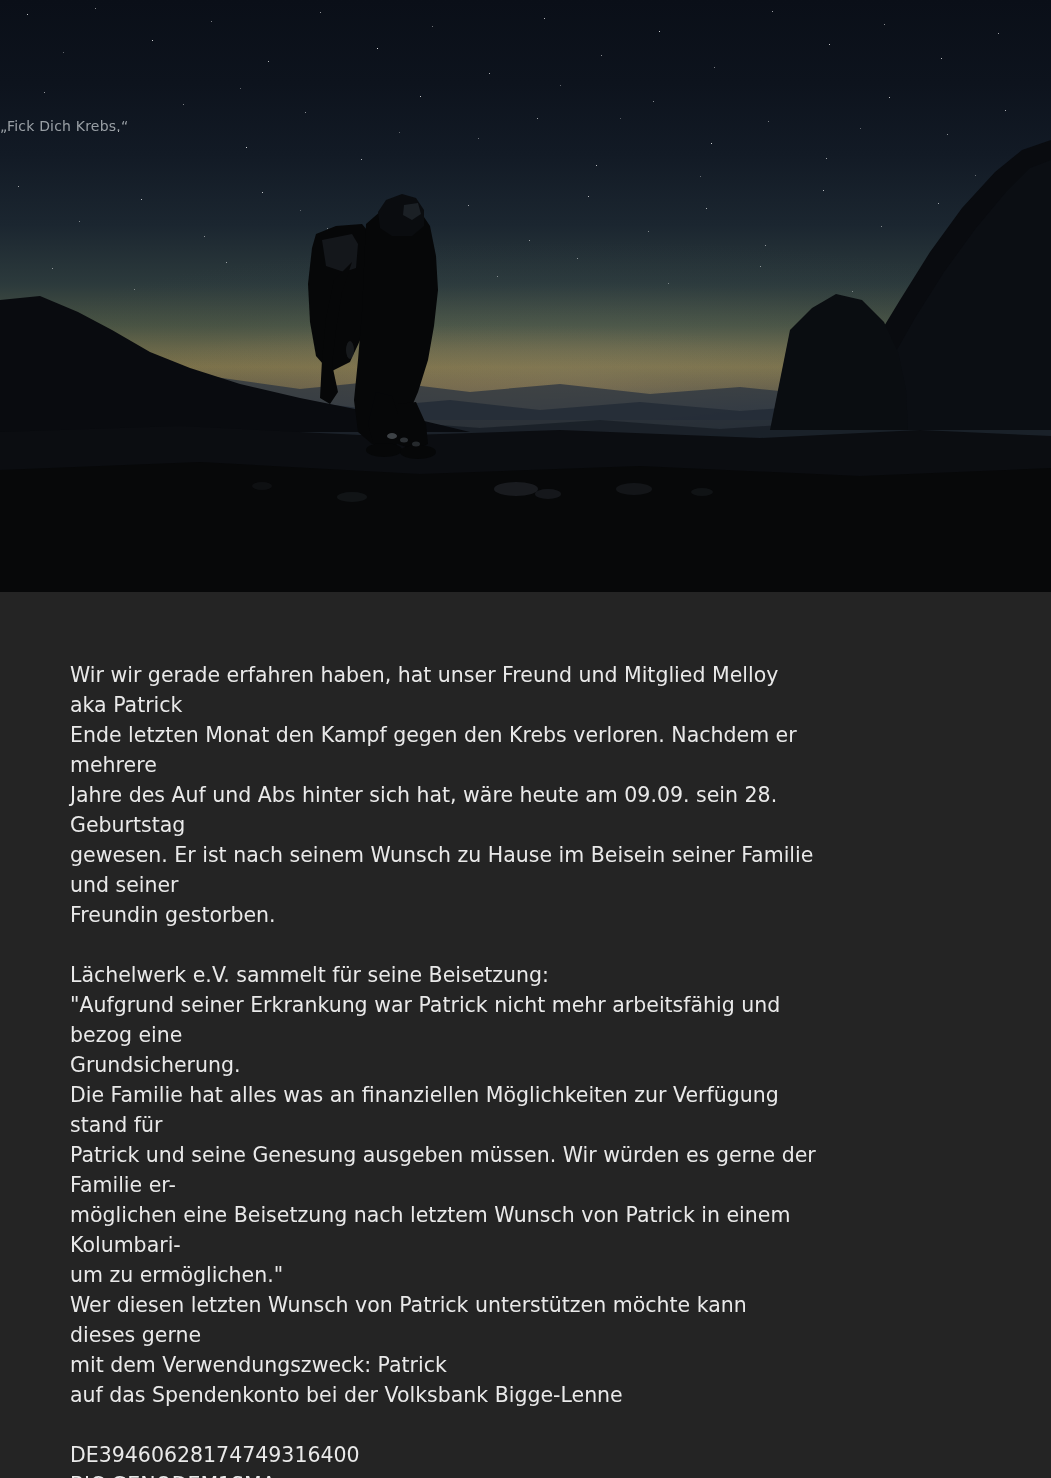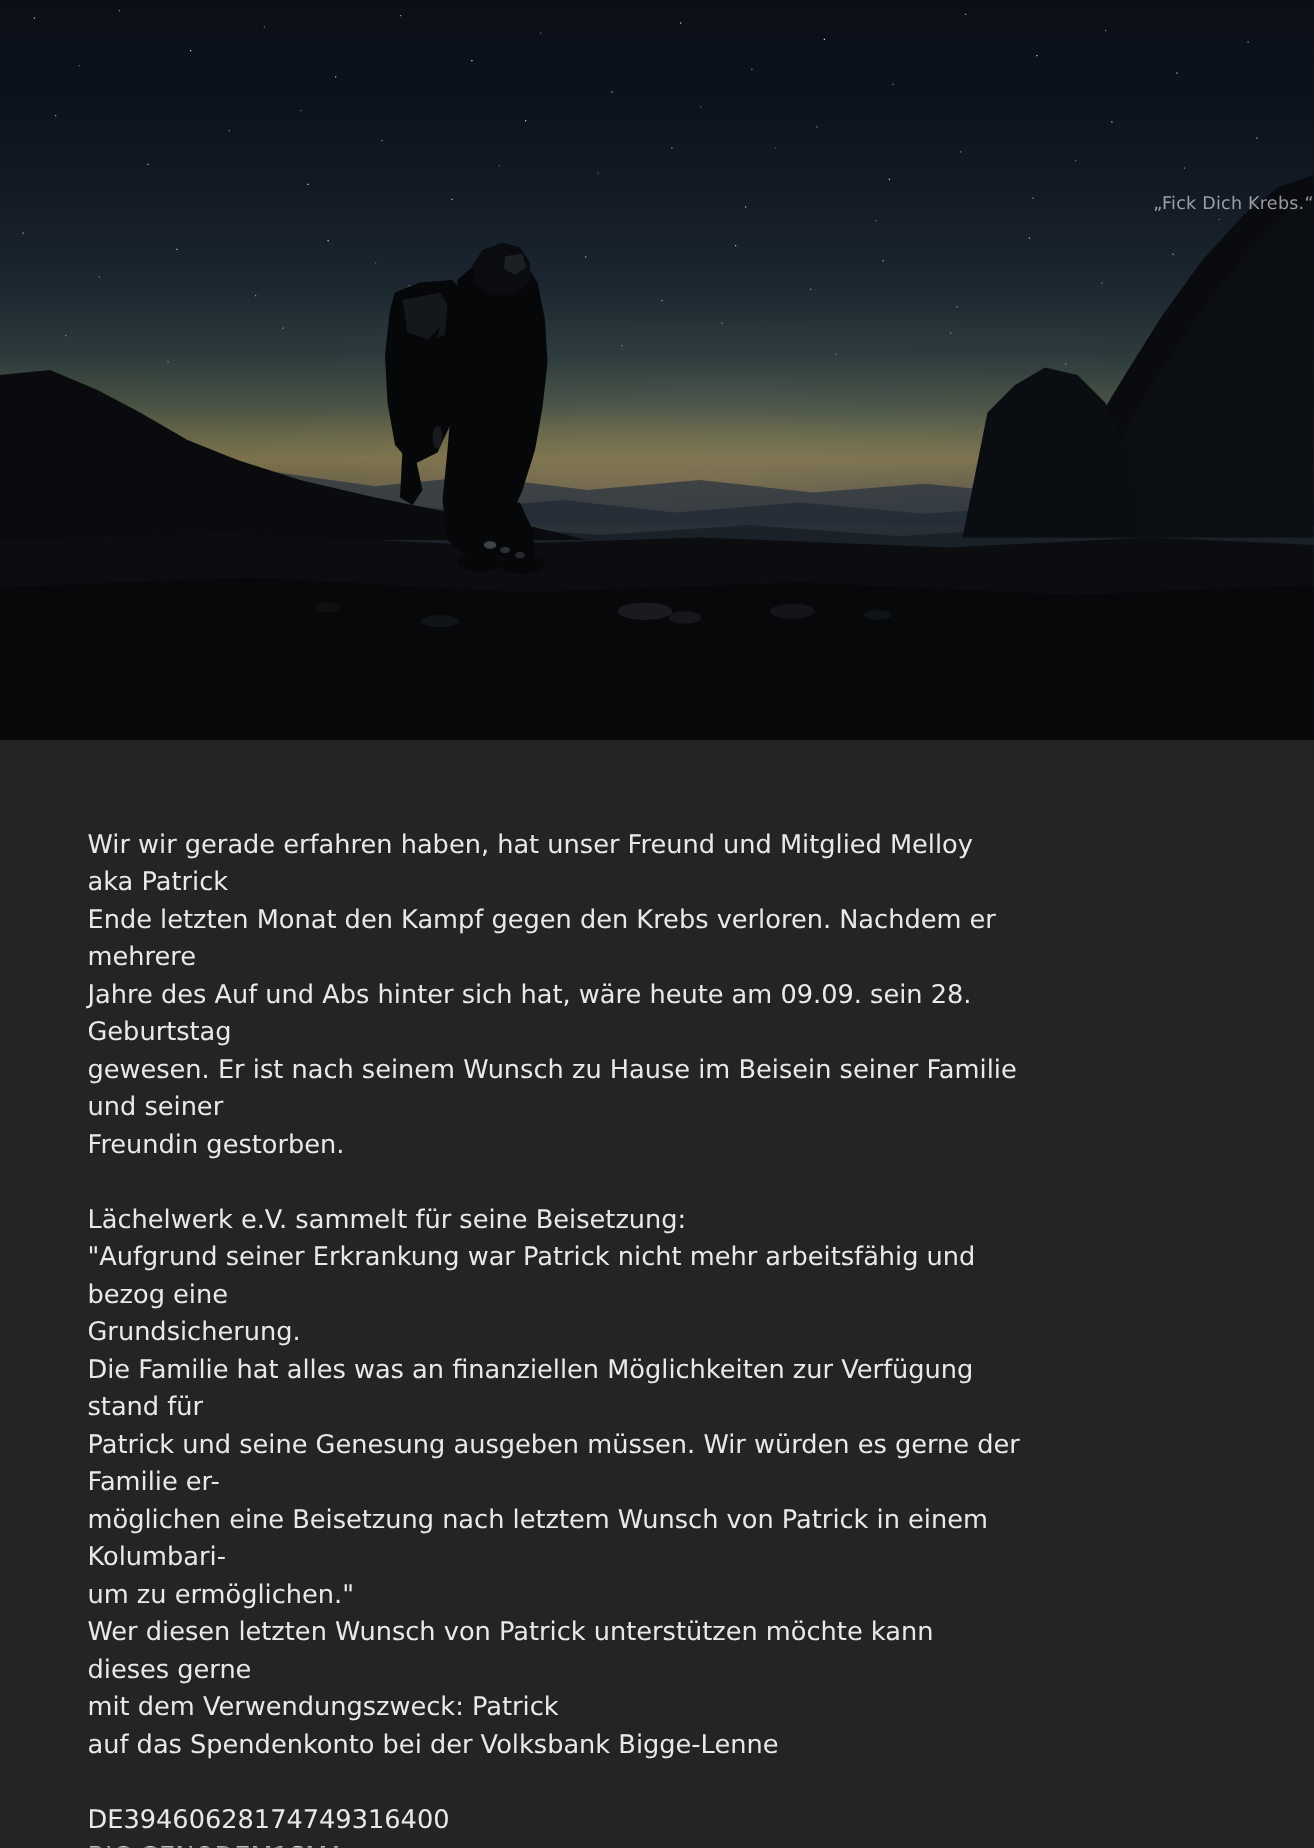--- a/index.html
+++ b/index.html
@@ -119,26 +119,25 @@
       700px 176px 0 0 rgba(255,255,255,.35), 860px 128px 0 0 rgba(255,255,255,.35),
       975px 175px 0 0 rgba(255,255,255,.35), 300px 210px 0 0 rgba(255,255,255,.3),
       380px 255px 0 0 rgba(255,255,255,.3), 620px 118px 0 0 rgba(255,255,255,.3);
   }
 
   .hero-caption {
     position: absolute;
     top: 118px;
     left: 0;
     width: 100%;
-    text-align: right;
+    text-align: left;
     font-size: 14px;
     color: rgba(205,210,215,0.72);
     letter-spacing: 0.2px;
     z-index: 6;
-    margin-top: 37px;
   }
 
   .hero-svg {
     position: absolute;
     inset: 0;
     width: 1051px;
     height: 592px;
     z-index: 4;
   }
 

